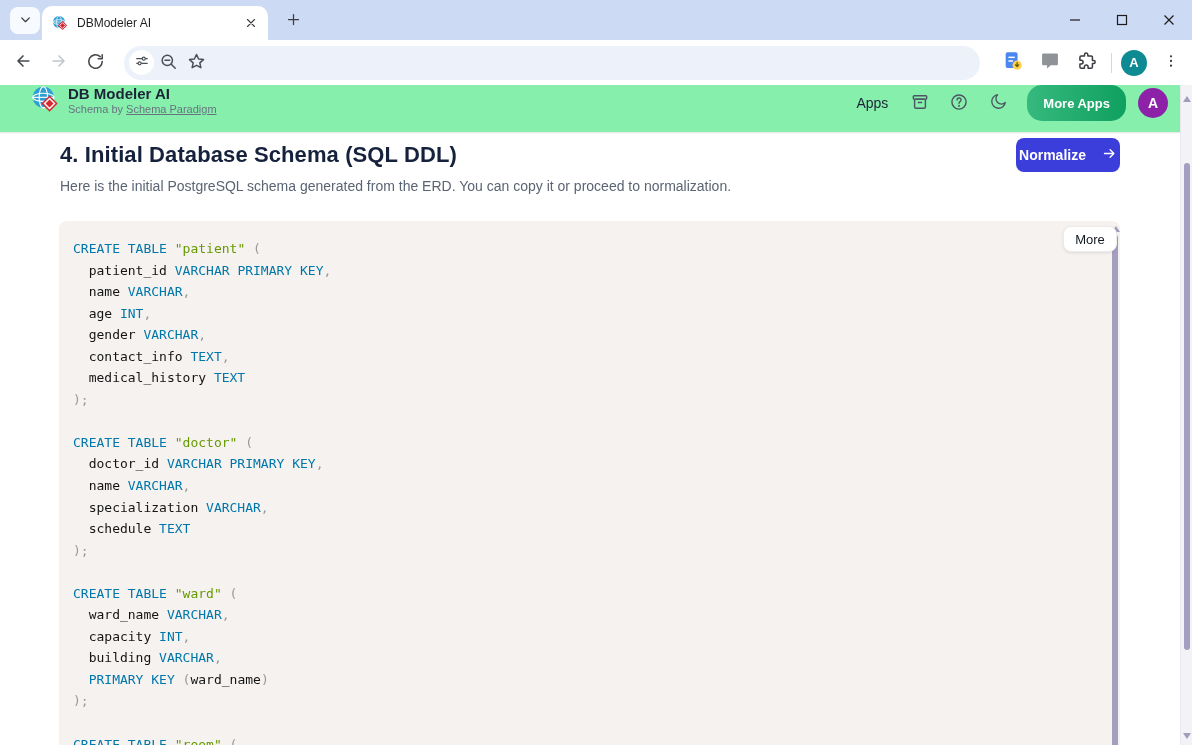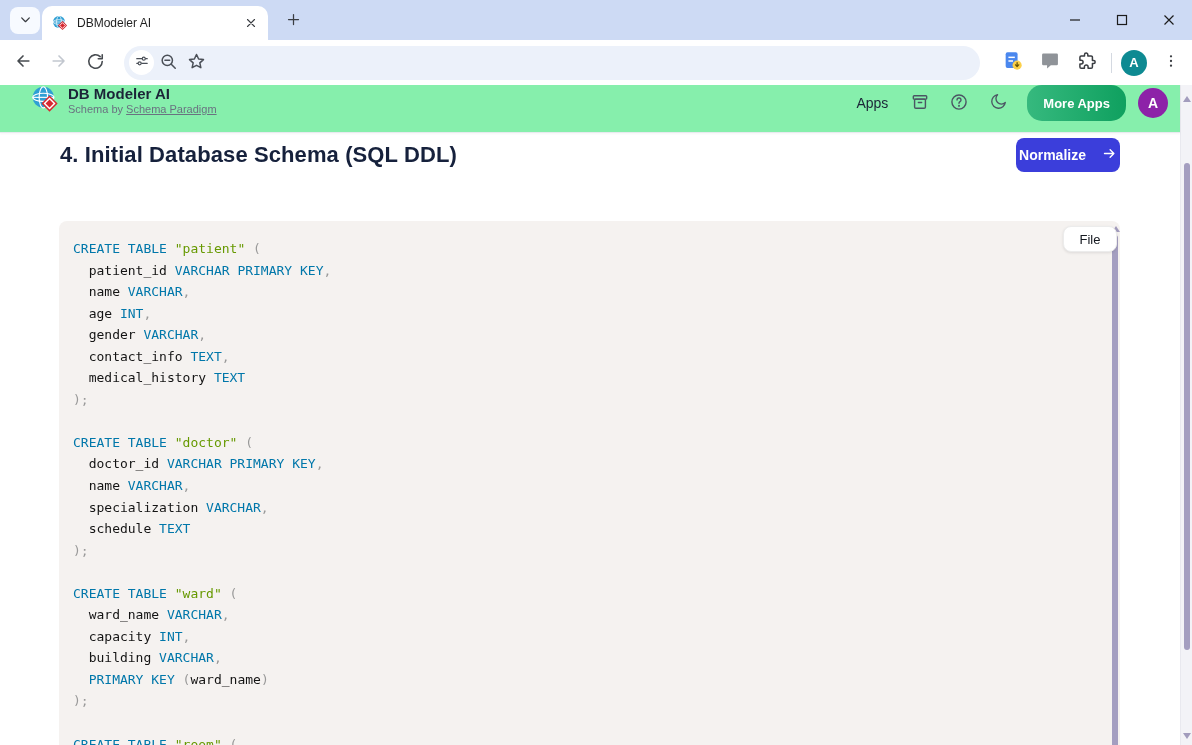--- a/index.html
+++ b/index.html
@@ -308,39 +308,40 @@
       </button>
       <button class="moreapps">More Apps</button>
       <button class="ah-avatar">
         <span>A</span>
       </button>
     </div>
   </div>
 
   <div class="content">
     <h1 class="pagehead">4. Initial Database Schema (SQL DDL)</h1>
+    <p class="subtitle">Here is the initial PostgreSQL schema generated from the ERD. You can copy it or proceed to normalization.</p>
     <button class="normalize">
       <span>Normalize</span>
       <span>
         <svg width="15" height="15" viewBox="0 0 24 24" fill="none" stroke="#fff" stroke-width="2.2" stroke-linecap="round" stroke-linejoin="round">
             <path d="M4 12h15M13 6l6 6-6 6"></path>
           </svg>
       </span>
     </button>
 
     <div class="codewrap">
       <pre class="codepre"><div class="code-line"><span class="tok-k">CREATE</span><span class="tok-n"> </span><span class="tok-k">TABLE</span><span class="tok-n"> </span><span class="tok-s">"patient"</span><span class="tok-n"> </span><span class="tok-p">(</span></div><div class="code-line"><span class="tok-n">  patient_id </span><span class="tok-k">VARCHAR</span><span class="tok-n"> </span><span class="tok-k">PRIMARY</span><span class="tok-n"> </span><span class="tok-k">KEY</span><span class="tok-p">,</span></div><div class="code-line"><span class="tok-n">  name </span><span class="tok-k">VARCHAR</span><span class="tok-p">,</span></div><div class="code-line"><span class="tok-n">  age </span><span class="tok-k">INT</span><span class="tok-p">,</span></div><div class="code-line"><span class="tok-n">  gender </span><span class="tok-k">VARCHAR</span><span class="tok-p">,</span></div><div class="code-line"><span class="tok-n">  contact_info </span><span class="tok-k">TEXT</span><span class="tok-p">,</span></div><div class="code-line"><span class="tok-n">  medical_history </span><span class="tok-k">TEXT</span></div><div class="code-line"><span class="tok-p">);</span></div><div class="code-line">&nbsp;</div><div class="code-line"><span class="tok-k">CREATE</span><span class="tok-n"> </span><span class="tok-k">TABLE</span><span class="tok-n"> </span><span class="tok-s">"doctor"</span><span class="tok-n"> </span><span class="tok-p">(</span></div><div class="code-line"><span class="tok-n">  doctor_id </span><span class="tok-k">VARCHAR</span><span class="tok-n"> </span><span class="tok-k">PRIMARY</span><span class="tok-n"> </span><span class="tok-k">KEY</span><span class="tok-p">,</span></div><div class="code-line"><span class="tok-n">  name </span><span class="tok-k">VARCHAR</span><span class="tok-p">,</span></div><div class="code-line"><span class="tok-n">  specialization </span><span class="tok-k">VARCHAR</span><span class="tok-p">,</span></div><div class="code-line"><span class="tok-n">  schedule </span><span class="tok-k">TEXT</span></div><div class="code-line"><span class="tok-p">);</span></div><div class="code-line">&nbsp;</div><div class="code-line"><span class="tok-k">CREATE</span><span class="tok-n"> </span><span class="tok-k">TABLE</span><span class="tok-n"> </span><span class="tok-s">"ward"</span><span class="tok-n"> </span><span class="tok-p">(</span></div><div class="code-line"><span class="tok-n">  ward_name </span><span class="tok-k">VARCHAR</span><span class="tok-p">,</span></div><div class="code-line"><span class="tok-n">  capacity </span><span class="tok-k">INT</span><span class="tok-p">,</span></div><div class="code-line"><span class="tok-n">  building </span><span class="tok-k">VARCHAR</span><span class="tok-p">,</span></div><div class="code-line"><span class="tok-n">  </span><span class="tok-k">PRIMARY</span><span class="tok-n"> </span><span class="tok-k">KEY</span><span class="tok-n"> </span><span class="tok-p">(</span><span class="tok-n">ward_name</span><span class="tok-p">)</span></div><div class="code-line"><span class="tok-p">);</span></div><div class="code-line">&nbsp;</div><div class="code-line"><span class="tok-k">CREATE</span><span class="tok-n"> </span><span class="tok-k">TABLE</span><span class="tok-n"> </span><span class="tok-s">"room"</span><span class="tok-n"> </span><span class="tok-p">(</span></div></pre>
       <div class="code-sb">
         <span class="arrow-up">
             <span class="tri-up"></span>
           </span>
         <div class="thumb"></div>
       </div>
     </div>
-    <button class="copybtn" style="position:absolute; left:1063px; top:93px;">File</button>
+    <button class="copybtn" style="position:absolute; left:1063px; top:93px;">More</button>
   </div>
 
   <div class="page-sb">
     <span class="sb-arrow up">
         <span class="tri-up"></span>
       </span>
     <div class="thumb"></div>
     <span class="sb-arrow down">
         <span class="tri-down"></span>
       </span>

